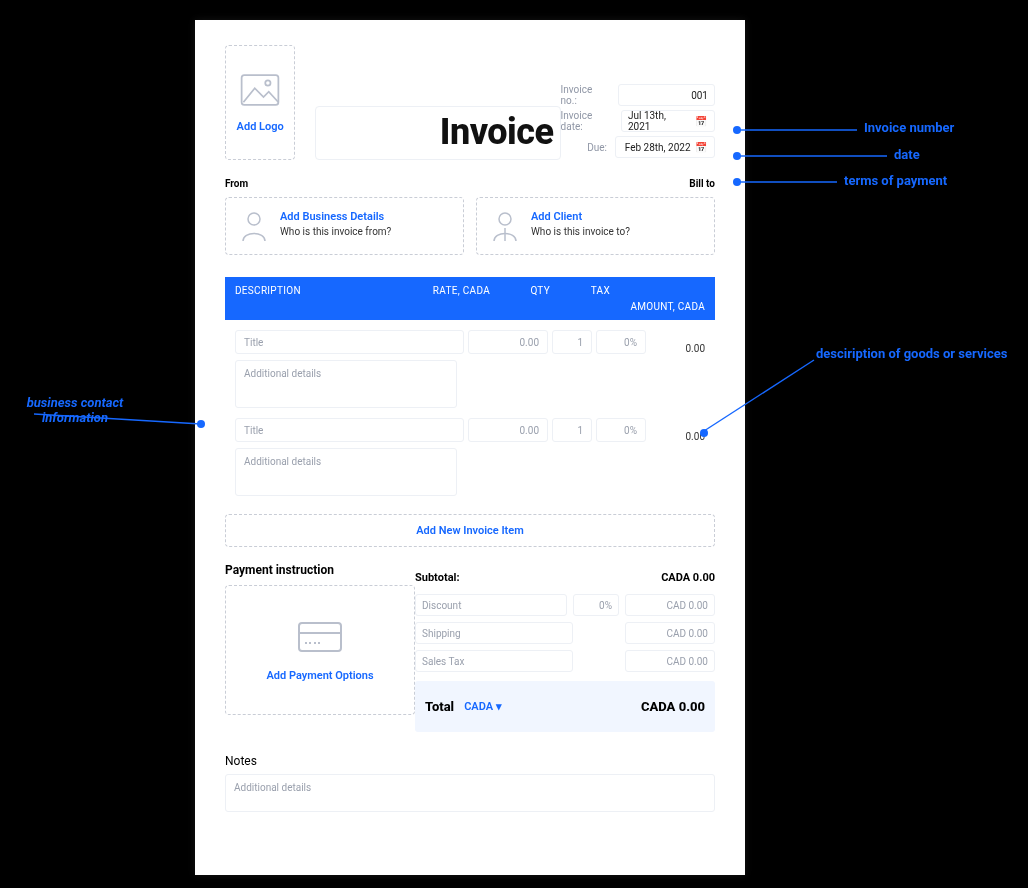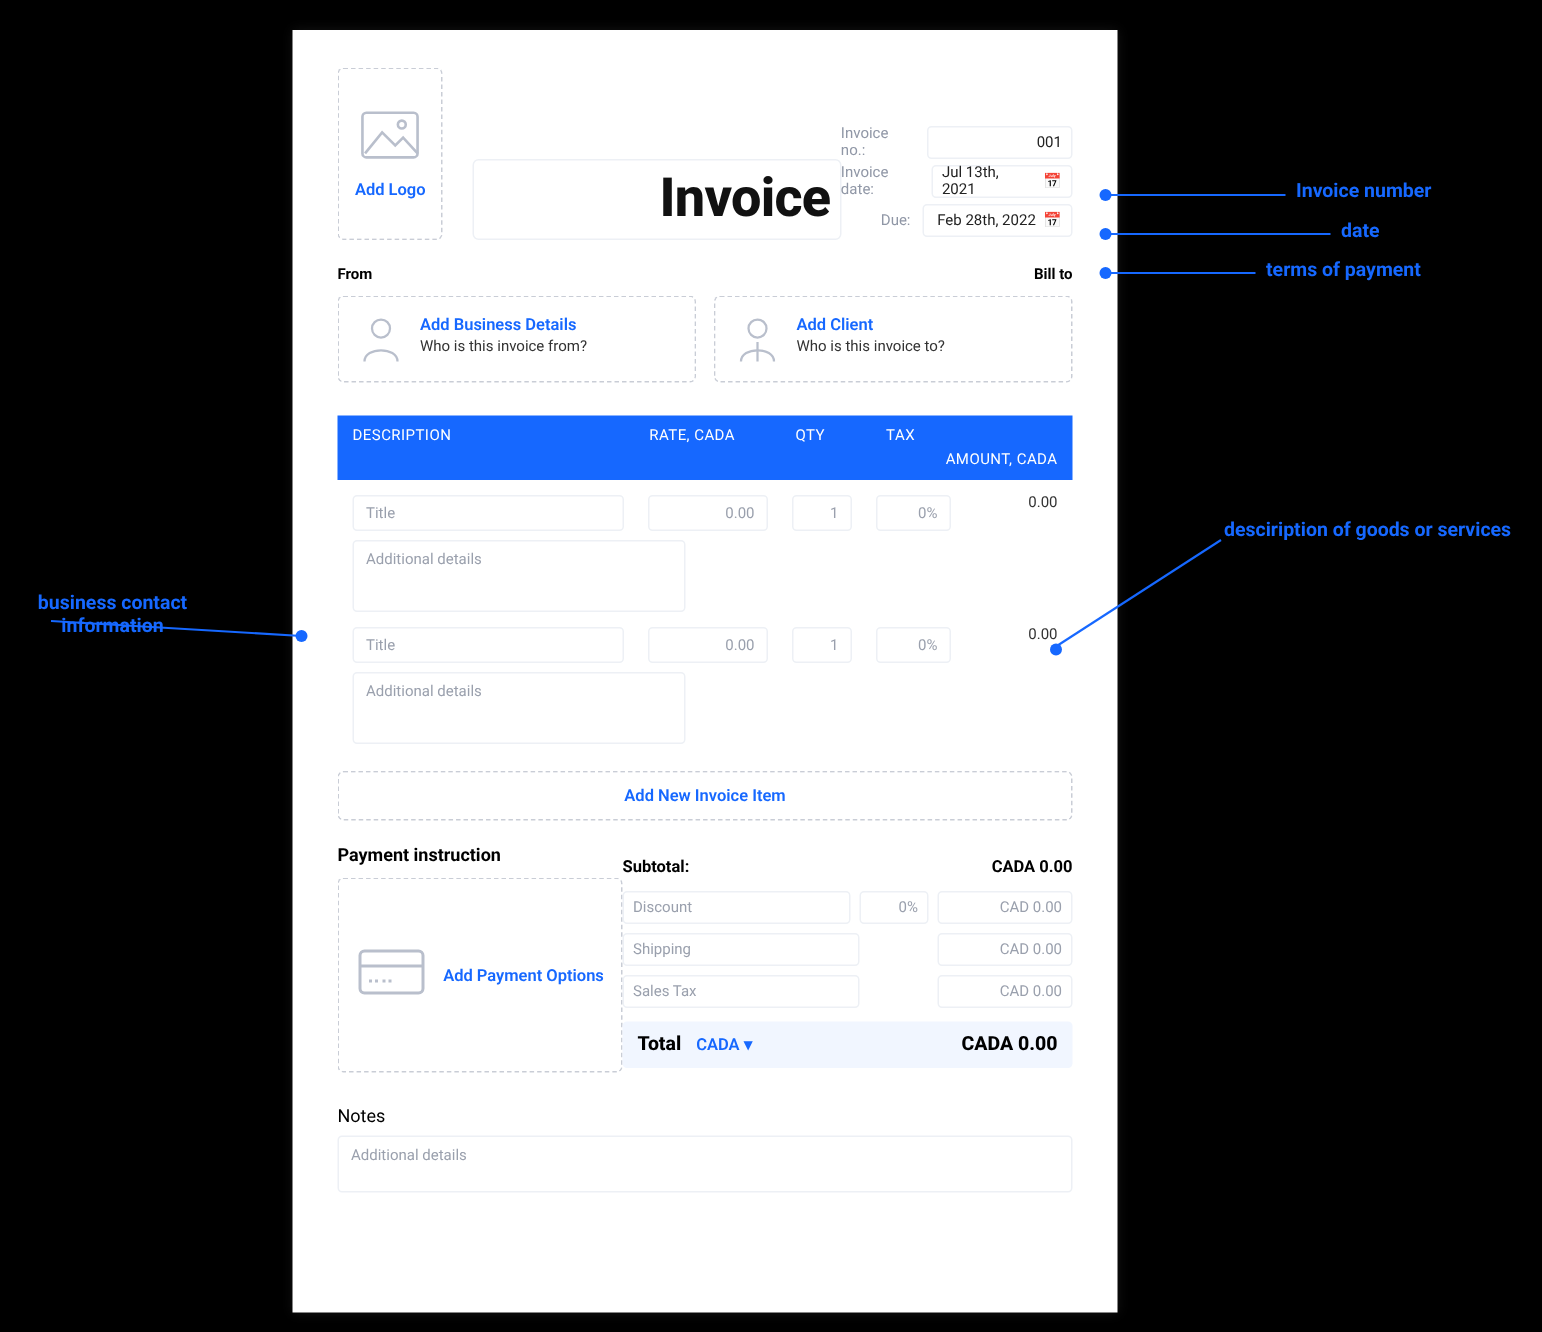--- a/index.html
+++ b/index.html
@@ -22,53 +22,53 @@
 .party-box svg { flex: 0 0 auto; }
 .party-text .link { color: #1668ff; font-size: 11px; font-weight: 600; }
 .party-text .sub { color: #333; font-size: 10px; margin-top: 3px; }
 .tbl-head { margin-top: 22px; background: #1668ff; color: #fff; font-size: 10px; letter-spacing: .3px; padding: 8px 10px; display: flex; }
 .col-desc { flex: 1.4; }
 .col-rate { width: 90px; text-align: right; }
 .col-qty  { width: 60px; text-align: right; }
 .col-tax  { width: 60px; text-align: right; }
 .col-amt  { width: 95px; text-align: right; margin-top: 16px; }
 .line-item { padding: 10px 10px 0; }
-.line-row1 { display: flex; gap: 16px; align-items: flex-start; }
+.line-row1 { display: flex; gap: 4px; align-items: flex-end; }
 .box { border: 1px solid #edf0f5; border-radius: 3px; height: 24px; display: flex; align-items: center; padding: 0 8px; font-size: 10px; color: #9aa0ad; }
 .box.right { justify-content: flex-end; }
 .ti-title { flex: 1; }
 .ti-rate  { width: 80px; }
 .ti-qty   { width: 40px; }
 .ti-tax   { width: 50px; }
 .ti-amt   { width: 55px; text-align: right; font-size: 10px; color: #333; }
 .ti-details { margin-top: 6px; width: 222px; height: 48px; border: 1px solid #edf0f5; border-radius: 3px; padding: 7px 8px; font-size: 10px; color: #9aa0ad; }
 .add-item { margin: 18px 0 0; border: 1px dashed #c9cdd6; border-radius: 4px; text-align: center; color: #1668ff; font-size: 11px; font-weight: 600; padding: 9px; }
 .bottomgrid { display: flex; margin-top: 16px; }
 .pay-col { width: 190px; }
 .pay-head { font-size: 12px; font-weight: 700; margin-bottom: 8px; }
-.pay-box { border: 1px dashed #c9cdd6; border-radius: 4px; height: 130px; display: flex; flex-direction: row; align-items: center; justify-content: center; gap: 10px; }
+.pay-box { border: 1px dashed #c9cdd6; border-radius: 4px; height: 130px; display: flex; flex-direction: column; align-items: center; justify-content: center; gap: 10px; }
 .pay-link { color: #1668ff; font-size: 11px; font-weight: 600; }
 .totals-col { flex: 1; font-size: 11px; }
 .tot-row { display: flex; align-items: center; height: 28px; }
 .tot-row .lab { flex: 1; }
 .tot-row .val { width: 90px; text-align: right; }
 .subhead { font-weight: 700; }
 .mini-in { border: 1px solid #edf0f5; border-radius: 3px; height: 22px; display: flex; align-items: center; justify-content: flex-end; padding: 0 6px; font-size: 10px; color: #9aa0ad; }
 .mini-in.left { justify-content: flex-start; }
 .disc-pct { width: 46px; margin-right: 6px; }
-.totalbar { background: #f1f6ff; border-radius: 3px; padding: 8px 10px; display: flex; align-items: center; margin-top: 6px; }
+.totalbar { background: #f1f6ff; border-radius: 3px; padding: 18px 10px; display: flex; align-items: center; margin-top: 6px; }
 .totalbar .tlab { font-weight: 800; font-size: 13px; }
 .totalbar .cur  { margin-left: 10px; color: #1668ff; font-size: 11px; font-weight: 600; display: flex; align-items: center; gap: 3px; }
 .totalbar .tval { margin-left: auto; font-weight: 800; font-size: 13px; }
 .notes-head { font-size: 12px; font-weight: 400; margin-top: 22px; margin-bottom: 6px; }
 .notes-box { border: 1px solid #edf0f5; border-radius: 3px; height: 38px; padding: 7px 8px; font-size: 10px; color: #9aa0ad; }
 
 
 .ann { position: absolute; color: #1668ff; font-weight: 700; font-size: 13px; white-space: nowrap; pointer-events: none; }
-.ann.left { text-align: right; }
+.ann.left { text-align: right; font-style: italic; }
 .dot { position: absolute; width: 8px; height: 8px; background: #1668ff; border-radius: 50%; }
 svg.wire { position: absolute; overflow: visible; pointer-events: none; }
 svg.wire path { stroke: #1668ff; stroke-width: 1.4; fill: none; }
 </style>
 </head>
 <body>
 
 <div class="paper">
   <div class="topgrid">
     <div class="logo-box">

